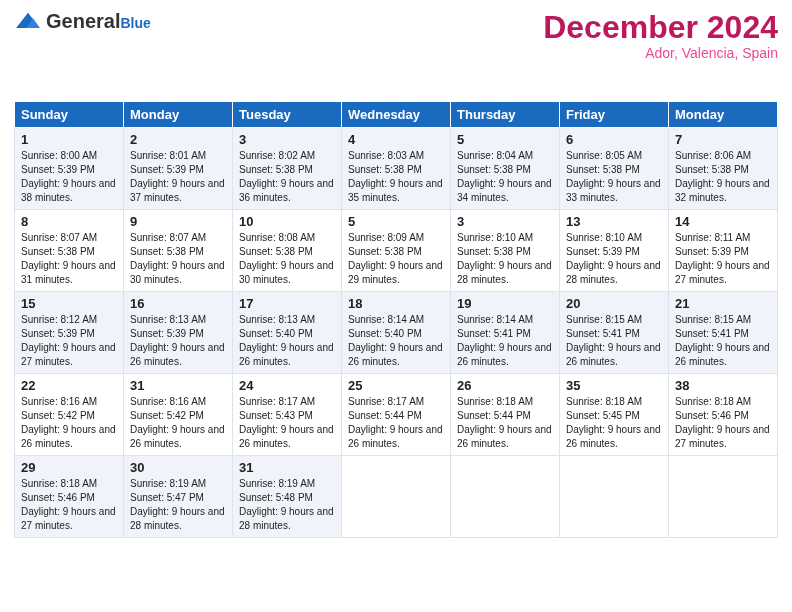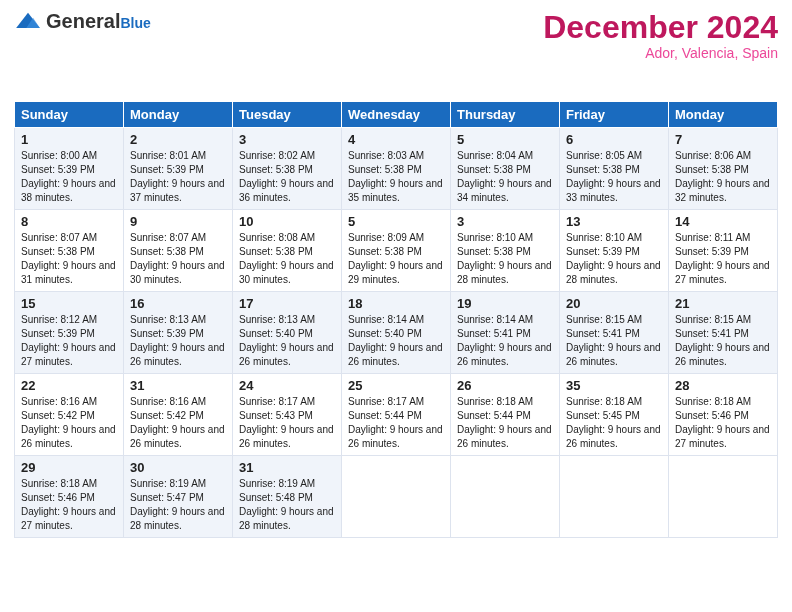--- a/index.html
+++ b/index.html
@@ -229,21 +229,21 @@
       </td>
           <td>
         <span class="day-num">26</span>
         <span class="day-detail">Sunrise: 8:18 AM<br>Sunset: 5:44 PM<br>Daylight: 9 hours and 26 minutes.</span>
       </td>
           <td>
         <span class="day-num">35</span>
         <span class="day-detail">Sunrise: 8:18 AM<br>Sunset: 5:45 PM<br>Daylight: 9 hours and 26 minutes.</span>
       </td>
           <td>
-        <span class="day-num">28</span>
+        <span class="day-num">38</span>
         <span class="day-detail">Sunrise: 8:18 AM<br>Sunset: 5:46 PM<br>Daylight: 9 hours and 27 minutes.</span>
       </td>
         </tr>
         <tr>
           <td>
         <span class="day-num">29</span>
         <span class="day-detail">Sunrise: 8:18 AM<br>Sunset: 5:46 PM<br>Daylight: 9 hours and 27 minutes.</span>
       </td>
           <td>
         <span class="day-num">30</span>

